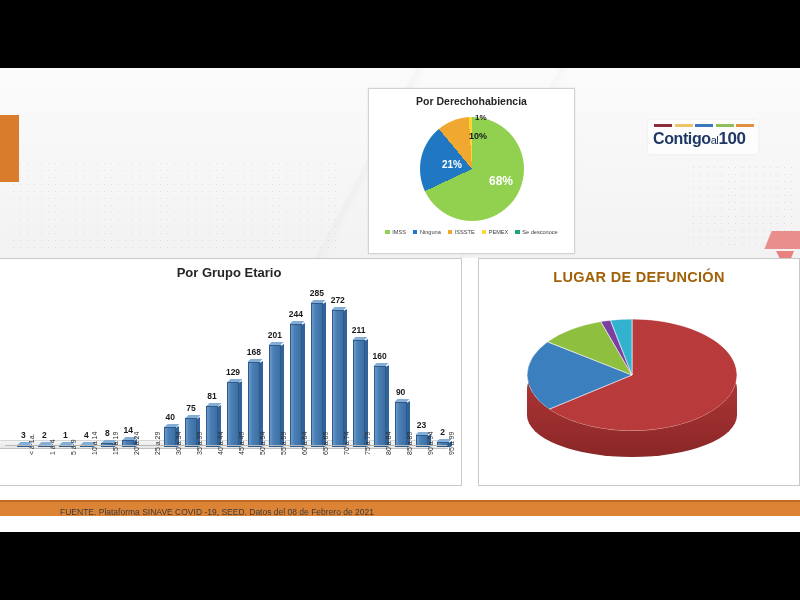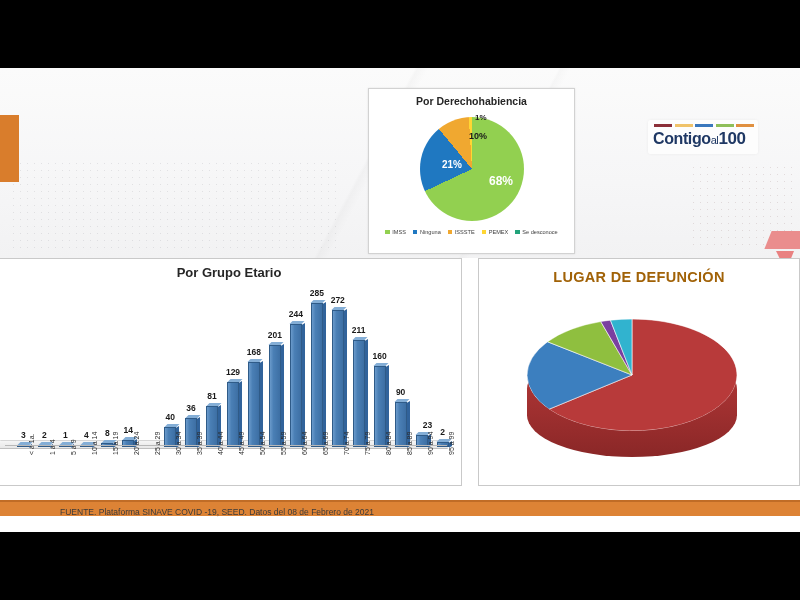--- a/index.html
+++ b/index.html
@@ -461,21 +461,21 @@
               <div class="bar-rect" style="height: 20.2105px; background: linear-gradient(90deg, rgb(106, 154, 203) 0%, rgb(74, 127, 181) 35%, rgb(61, 111, 164) 100%);"></div>
               <div class="bar-side" style="height: 20.2105px; bottom: 0px;"></div>
               <div class="bar-top" style="bottom: 20.2105px;"></div>
               <div class="bar-value" style="bottom: 25.2105px;">40</div>
             </div>
             <div class="bar-cat" style="left: 164.143px; top: 170px;">30 a 34</div>
             <div class="bar-col" style="left: 174.095px; height: 162px;">
               <div class="bar-rect" style="height: 29.3053px; background: linear-gradient(90deg, rgb(106, 154, 203) 0%, rgb(74, 127, 181) 35%, rgb(61, 111, 164) 100%);"></div>
               <div class="bar-side" style="height: 29.3053px; bottom: 0px;"></div>
               <div class="bar-top" style="bottom: 29.3053px;"></div>
-              <div class="bar-value" style="bottom: 34.3053px;">36</div>
+              <div class="bar-value" style="bottom: 34.3053px;">75</div>
             </div>
             <div class="bar-cat" style="left: 185.095px; top: 170px;">35 a 39</div>
             <div class="bar-col" style="left: 195.048px; height: 162px;">
               <div class="bar-rect" style="height: 40.9263px; background: linear-gradient(90deg, rgb(106, 154, 203) 0%, rgb(74, 127, 181) 35%, rgb(61, 111, 164) 100%);"></div>
               <div class="bar-side" style="height: 40.9263px; bottom: 0px;"></div>
               <div class="bar-top" style="bottom: 40.9263px;"></div>
               <div class="bar-value" style="bottom: 45.9263px;">81</div>
             </div>
             <div class="bar-cat" style="left: 206.048px; top: 170px;">40 a 44</div>
             <div class="bar-col" style="left: 216px; height: 162px;">
@@ -538,21 +538,21 @@
               <div class="bar-rect" style="height: 45.4737px; background: linear-gradient(90deg, rgb(106, 154, 203) 0%, rgb(74, 127, 181) 35%, rgb(61, 111, 164) 100%);"></div>
               <div class="bar-side" style="height: 45.4737px; bottom: 0px;"></div>
               <div class="bar-top" style="bottom: 45.4737px;"></div>
               <div class="bar-value" style="bottom: 50.4737px;">90</div>
             </div>
             <div class="bar-cat" style="left: 394.619px; top: 170px;">85 a 89</div>
             <div class="bar-col" style="left: 404.571px; height: 162px;">
               <div class="bar-rect" style="height: 11.6211px; background: linear-gradient(90deg, rgb(106, 154, 203) 0%, rgb(74, 127, 181) 35%, rgb(61, 111, 164) 100%);"></div>
               <div class="bar-side" style="height: 11.6211px; bottom: 0px;"></div>
               <div class="bar-top" style="bottom: 11.6211px;"></div>
-              <div class="bar-value" style="bottom: 16.6211px; padding-left: 6px;">23</div>
+              <div class="bar-value" style="bottom: 16.6211px;">23</div>
             </div>
             <div class="bar-cat" style="left: 415.571px; top: 170px;">90 a 94</div>
             <div class="bar-col" style="left: 425.524px; height: 162px;">
               <div class="bar-rect" style="height: 5.05263px; background: linear-gradient(90deg, rgb(106, 154, 203) 0%, rgb(74, 127, 181) 35%, rgb(61, 111, 164) 100%);"></div>
               <div class="bar-side" style="height: 5.05263px; bottom: 0px;"></div>
               <div class="bar-top" style="bottom: 5.05263px;"></div>
               <div class="bar-value" style="bottom: 10.0526px;">2</div>
             </div>
             <div class="bar-cat" style="left: 436.524px; top: 170px;">95 a 99</div>
           </div>

